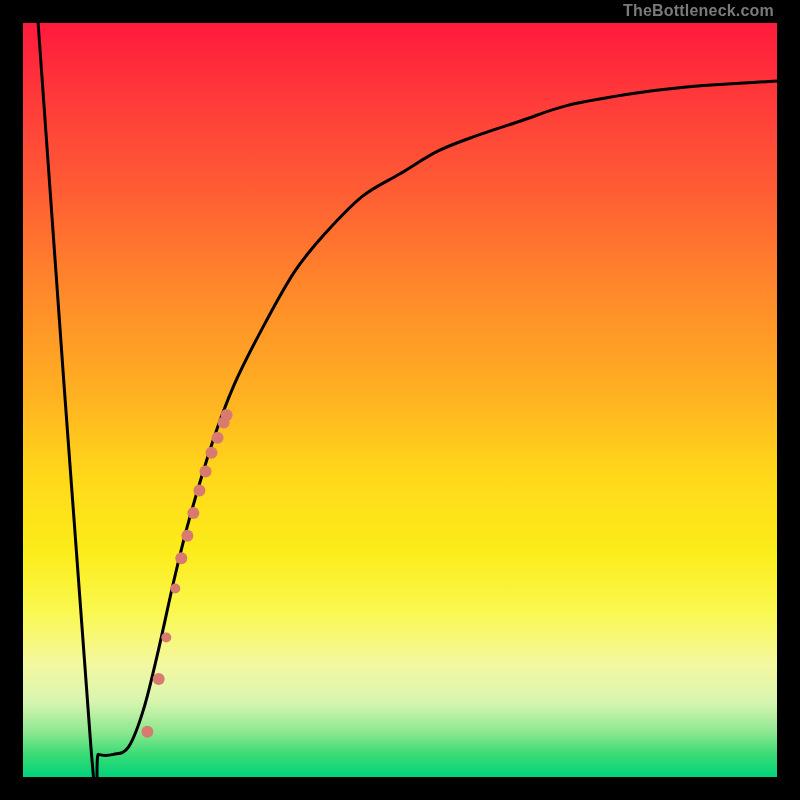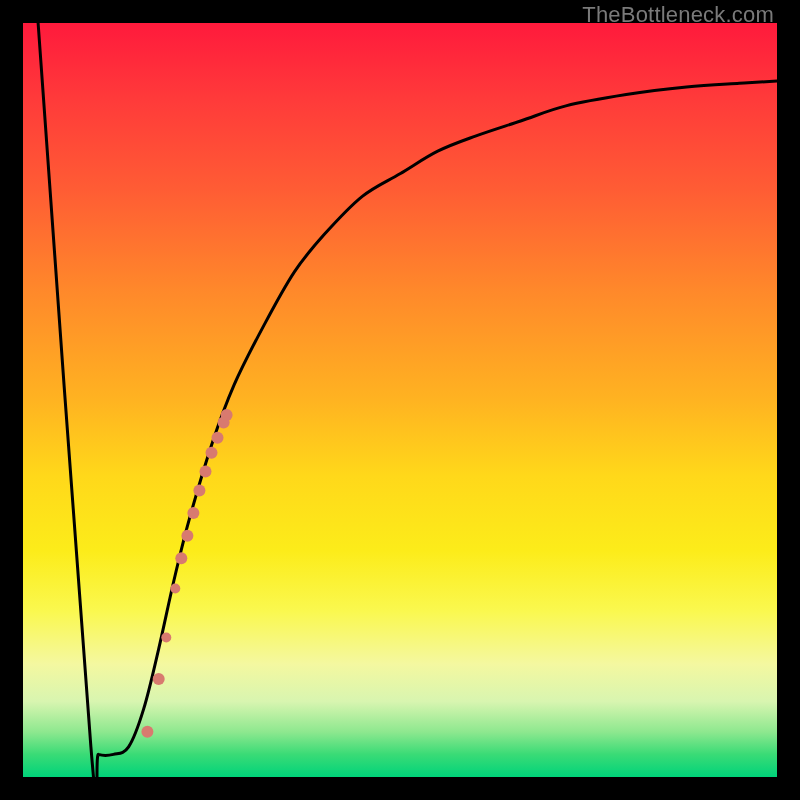--- a/index.html
+++ b/index.html
@@ -38,22 +38,22 @@
       #8ee88f 94%,
       #3adb76 97%,
       #00d37a 100%
     );
   }
   .watermark {
     position: absolute;
     top: 2px;
     right: 26px;
     color: #7a7a7a;
-    font-size: 22px;
-    font-weight: 400;
+    font-size: 16px;
+    font-weight: 700;
     letter-spacing: 0.2px;
     user-select: none;
   }
   svg.curve {
     position: absolute;
     left: 0;
     top: 0;
     width: 754px;
     height: 754px;
     overflow: visible;

